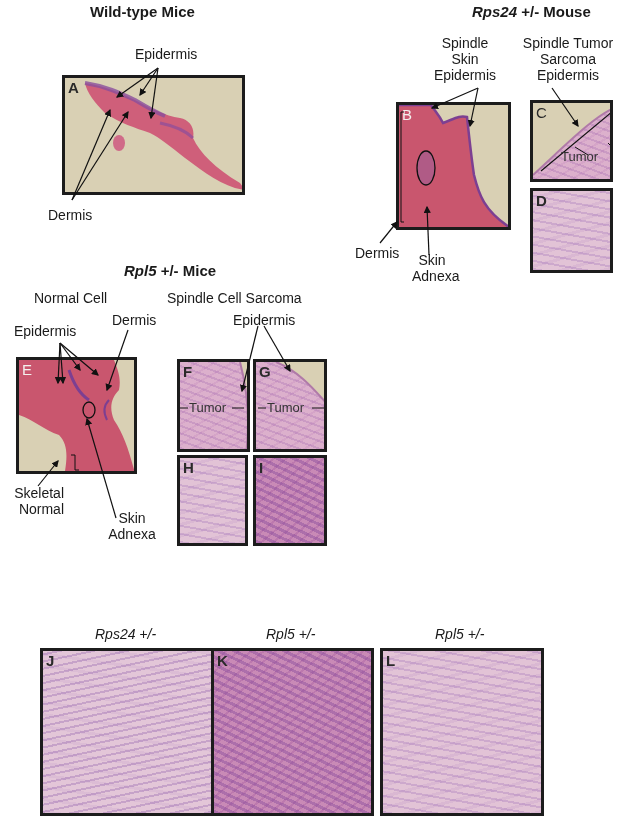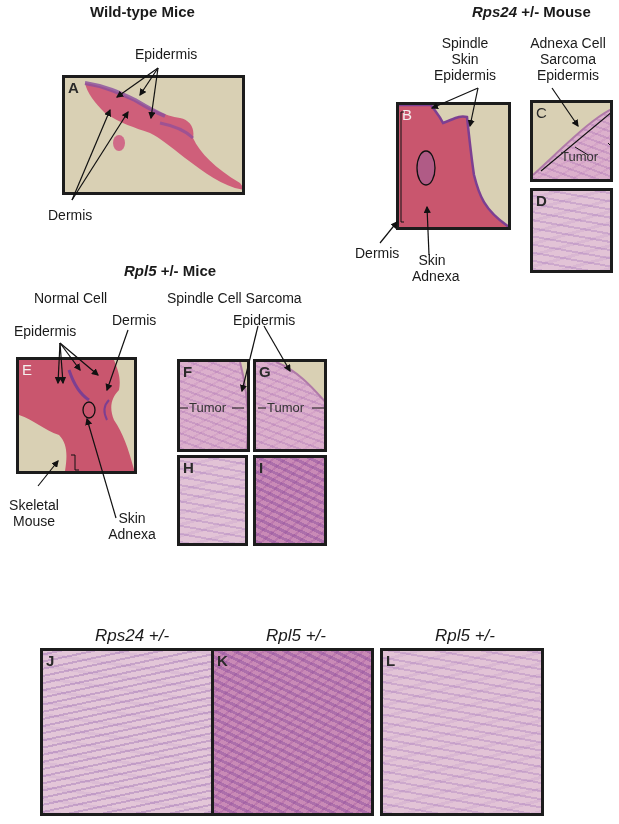--- a/index.html
+++ b/index.html
@@ -2,21 +2,21 @@
 <html><head>
 <meta charset="utf-8">
 <style>
   html, body { margin:0; padding:0; background:#ffffff; }
   body { width:619px; height:824px; position:relative; overflow:hidden;
          font-family:"Liberation Sans", sans-serif; color:#1a1a1a; }
   .abs { position:absolute; }
   .title { font-weight:bold; font-size:15px; white-space:nowrap; }
   .title i { font-style:italic; }
   .lbl { font-size:14px; line-height:16px; white-space:nowrap; text-align:center; }
-  .sub { font-size:17px; font-style:italic; white-space:nowrap; }
+  .sub { font-size:14px; font-style:italic; white-space:nowrap; }
   .panel { position:absolute; border:3px solid #1c1c1c; box-sizing:border-box; overflow:hidden; }
   .pl { position:absolute; left:3px; top:1px; font-size:15px; font-weight:bold; color:#2a2a2a; }
   .pl.w { color:#f4f0ee; font-weight:normal; }
   .tum { position:absolute; font-size:13px; color:#333; white-space:nowrap;text-align:center; }
   svg.overlay { position:absolute; left:0; top:0; pointer-events:none; }
 
   
   .bg-beige { background:#d9d0b4; }
   .tex-pink {
     background:
@@ -75,21 +75,21 @@
 
 <div class="abs title" style="left:472px;top:3px;">
   <i>Rps24</i><span> +/-  Mouse</span>
 </div>
 <div class="abs lbl" style="left:425px;top:35px;width:80px;">
   <div>Spindle</div>
   <div>Skin</div>
   <div>Epidermis</div>
 </div>
 <div class="abs lbl" style="left:520px;top:35px;width:96px;">
-  <div>Adnexa Cell</div>
+  <div>Spindle Tumor</div>
   <div>Sarcoma</div>
   <div>Epidermis</div>
 </div>
 
 <div class="panel bg-beige" style="left:396px;top:102px;width:115px;height:128px;">
   <svg class="overlay" width="115" height="128" viewBox="0 0 115 128">
     <path d="M0,0 L32,0 C36,6 40,10 44,18 C55,14 60,10 68,12 C70,30 72,50 75,70 C80,90 85,105 110,122 L115,128 L0,128 Z" fill="#c9566e"></path>
     <path d="M0,0 L32,0 C36,6 40,10 44,18 C55,14 60,10 68,12 C70,30 72,50 75,70 C80,90 85,105 110,122" stroke="#7c3f92" stroke-width="2.5" fill="none"></path>
     <ellipse cx="27" cy="63" rx="9" ry="17" stroke="#111" stroke-width="1.3" fill="#b05b86"></ellipse>
   </svg>
@@ -174,23 +174,23 @@
   <span class="tum" style="left:11px;top:38px;">Tumor</span>
 </div>
 
 <div class="panel tex-light" style="left:177px;top:455px;width:71px;height:91px;">
   <span class="pl">H</span>
 </div>
 <div class="panel tex-pink-dense" style="left:253px;top:455px;width:74px;height:91px;">
   <span class="pl">I</span>
 </div>
 
-<div class="abs lbl" style="left:4px;top:497px;width:60px;text-align:center;">
+<div class="abs lbl" style="left:4px;top:485px;width:60px;text-align:right;">
   <div>Skeletal</div>
-  <div>Mouse</div>
+  <div>Normal</div>
 </div>
 <div class="abs lbl" style="left:102px;top:510px;width:60px;">
   <div>Skin</div>
   <div>Adnexa</div>
 </div>
 
 <svg class="overlay" width="619" height="824">
   <defs>
     <marker id="ah3" markerWidth="6" markerHeight="6" refX="5" refY="3" orient="auto">
       <path d="M0,0 L6,3 L0,6 Z" fill="#111"></path>

